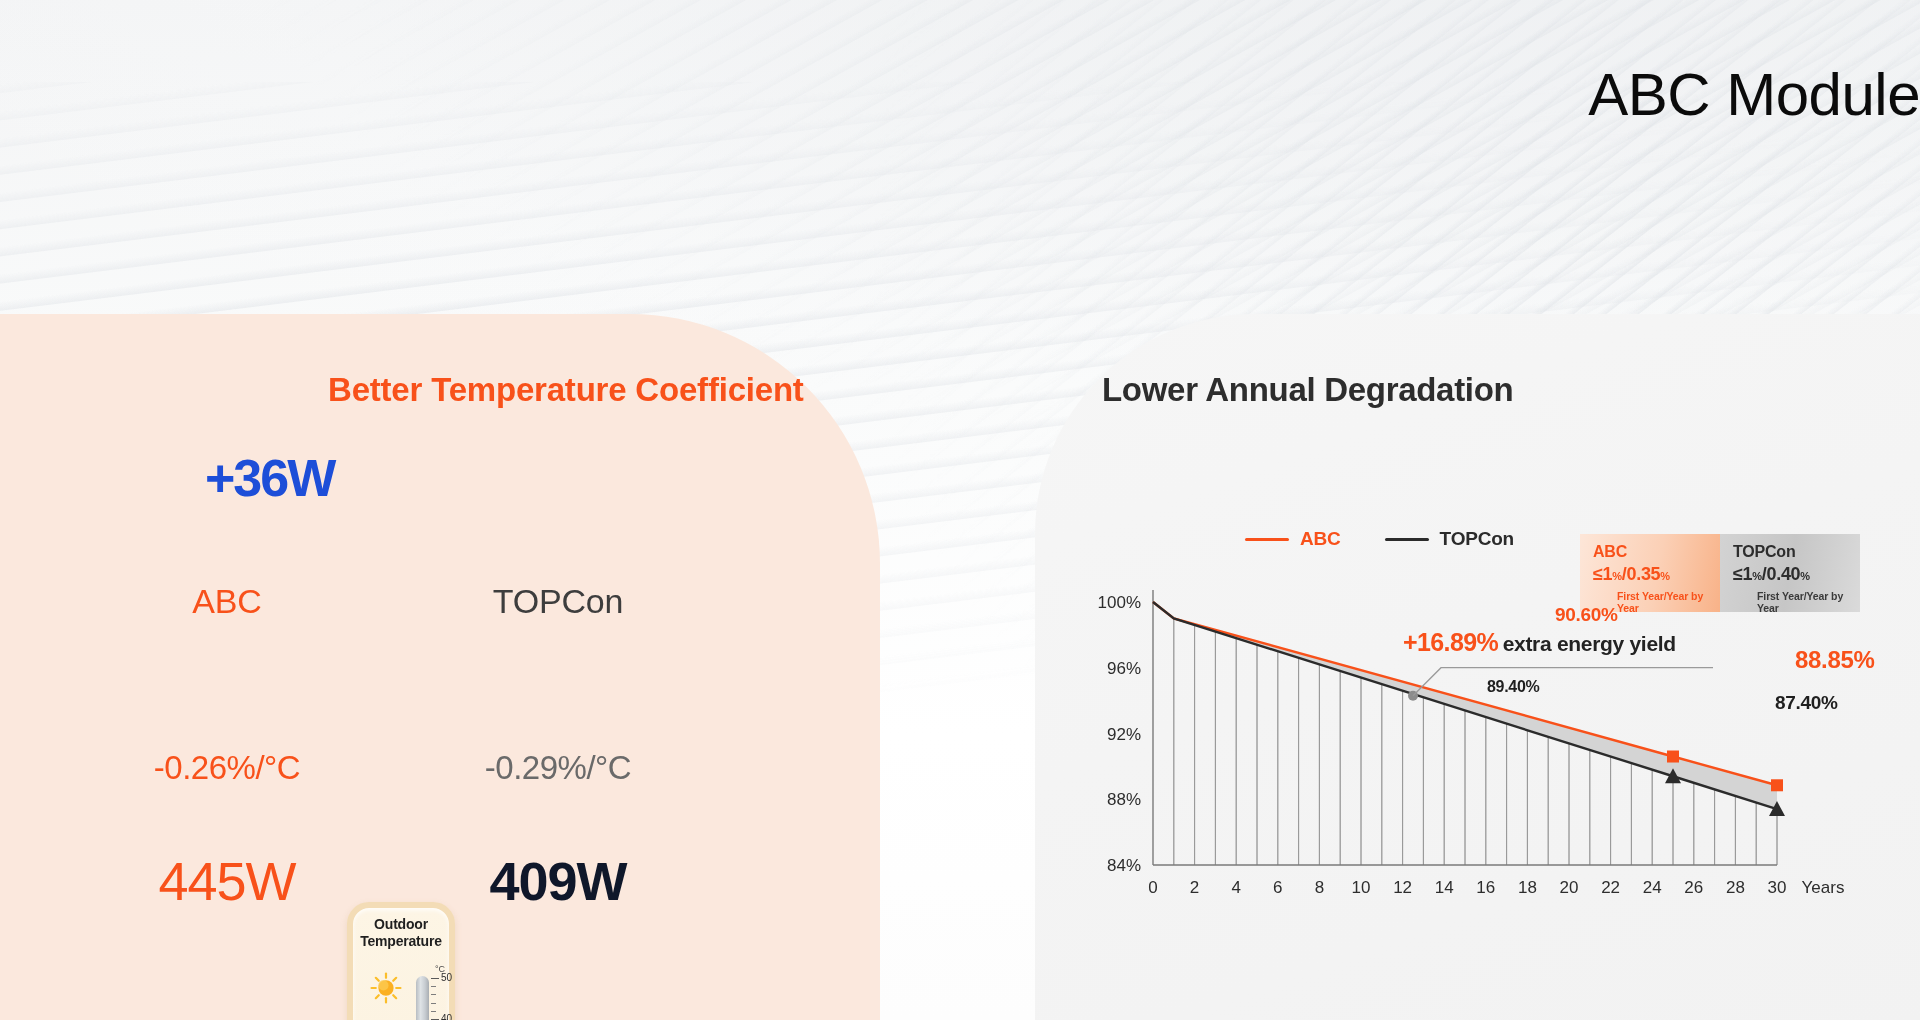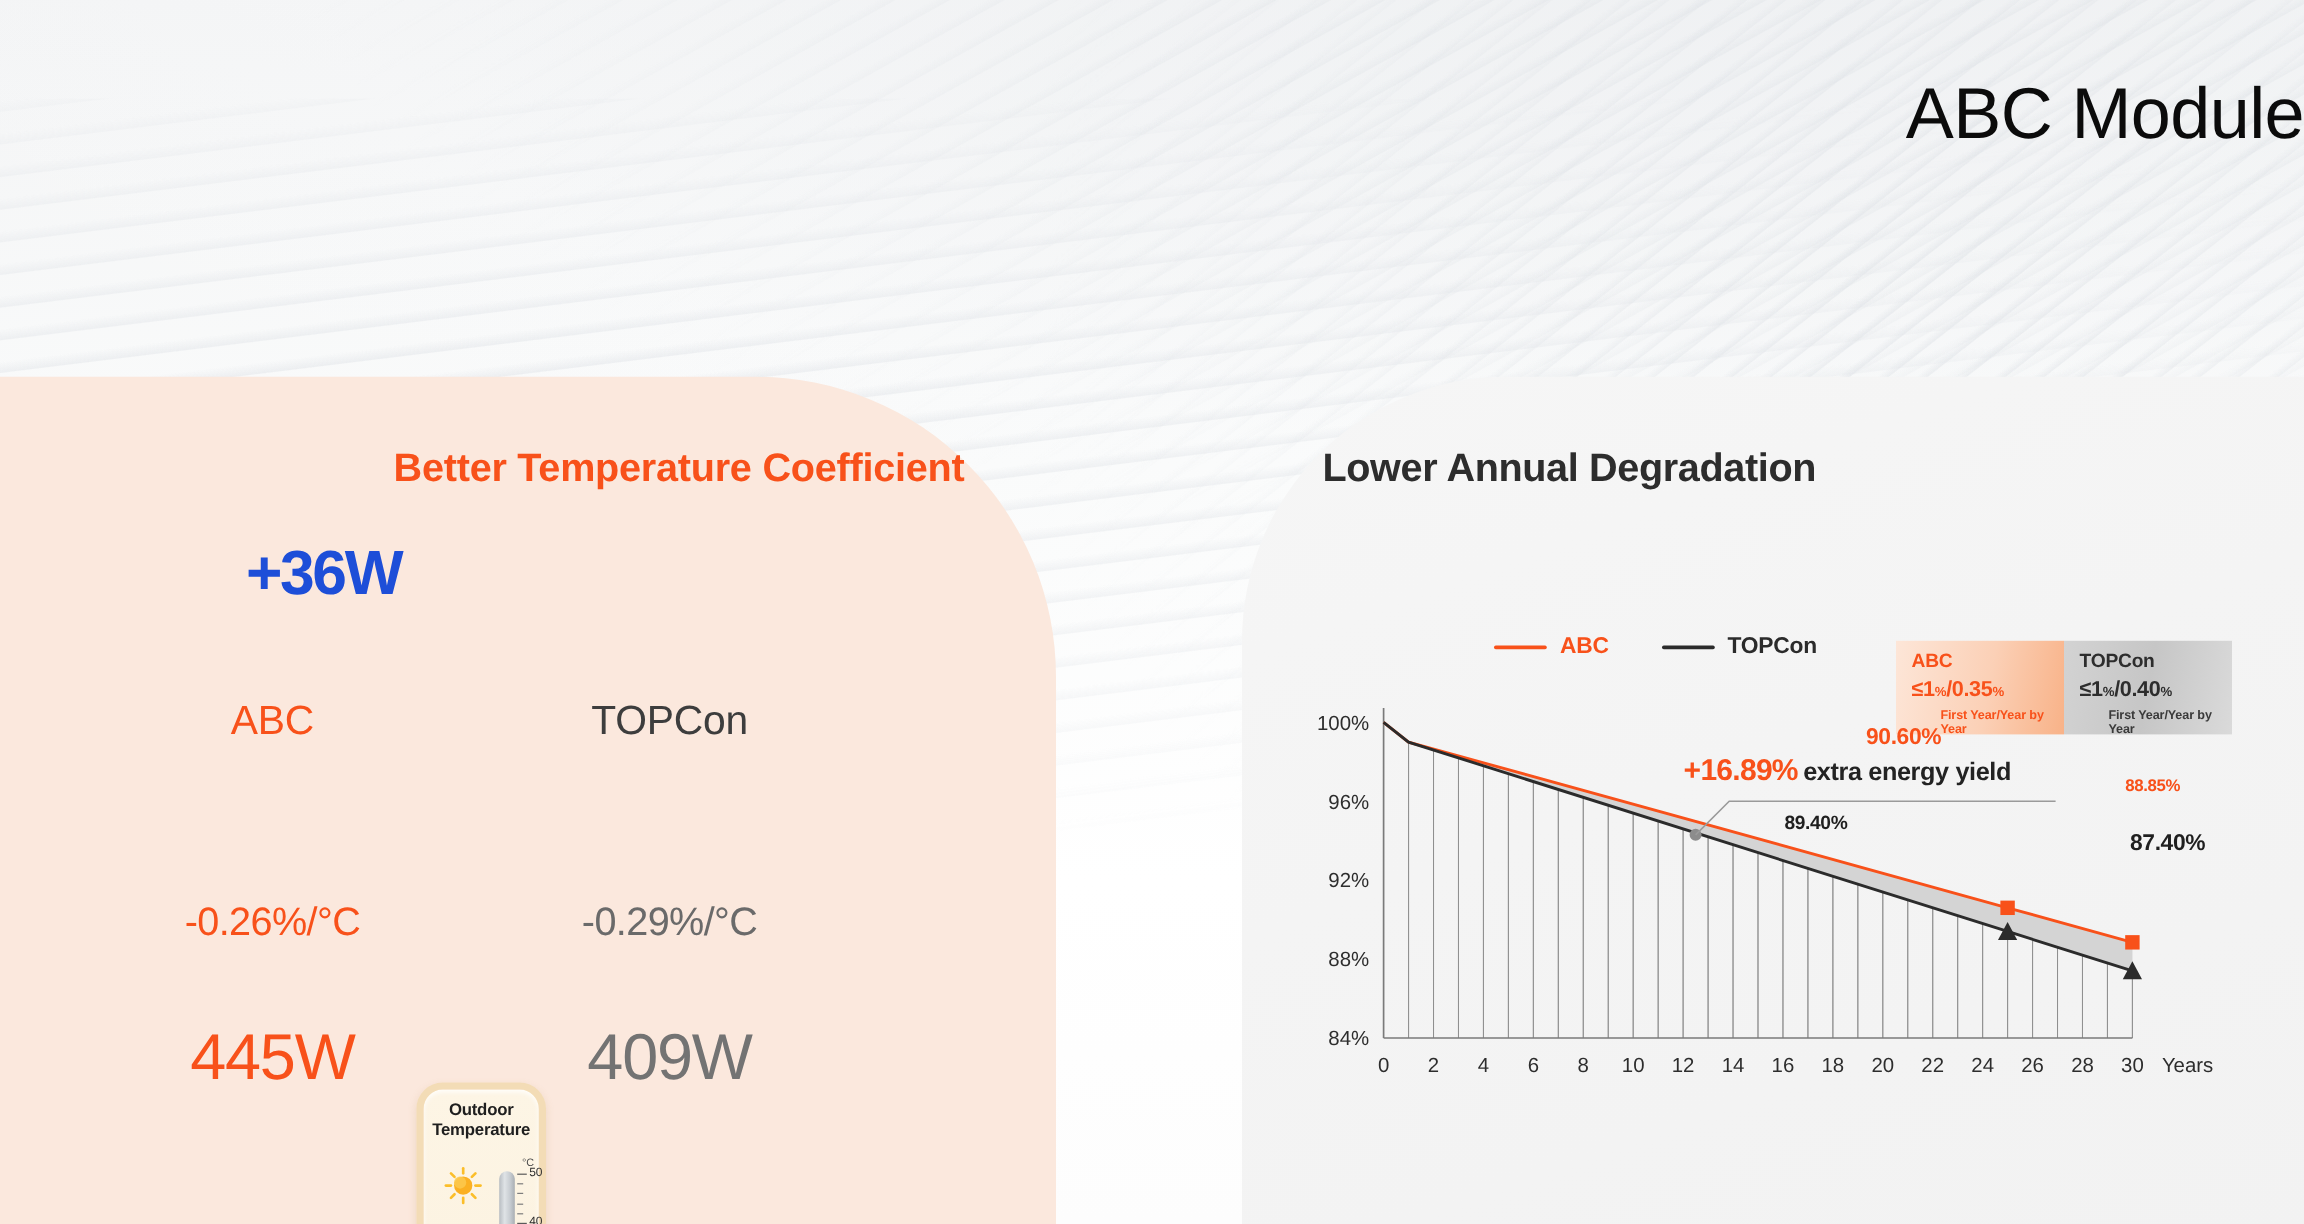--- a/index.html
+++ b/index.html
@@ -147,21 +147,21 @@
   }
   .col-abc .coef { color: #f8511a; }
   .col-top .coef { color: #6a6a6a; }
   .col .watt {
     position: absolute;
     left: 0; right: 0; top: 268px;
     font-size: 54px;
     letter-spacing: -1px;
   }
   .col-abc .watt { color: #f8511a; }
-  .col-top .watt { color: #737373; }
+  .col-top .watt { color: #0f172a; font-weight: bold; }
 
   
   .thermo {
     position: absolute;
     left: 387px; top: 588px;
     width: 108px; height: 392px;
     background: linear-gradient(180deg,#fdf5e5 0%, #fbf1de 70%, #f7e9cf 100%);
     border: 6px solid #f3dcb6;
     border-radius: 22px;
     box-sizing: border-box;
@@ -283,21 +283,21 @@
     position: absolute;
     left: 318px; top: 48px;
     white-space: nowrap;
   }
   .ann .pct { font-size: 25px; font-weight: bold; color: #f8511a; letter-spacing: -0.6px; }
   .ann .txt { font-size: 21px; font-weight: 600; color: #232323; letter-spacing: -0.3px; }
   .dlabel { position: absolute; font-weight: bold; white-space: nowrap; letter-spacing: -0.3px; }
   .dlabel.abc { color: #f8511a; }
   .dlabel.top { color: #1f1f1f; }
   .lbl-abc25 { left: 470px; top: 24px; font-size: 19px; }
-  .lbl-abc30 { left: 686px; top: 66px; font-size: 14px; }
+  .lbl-abc30 { left: 710px; top: 66px; font-size: 24px; }
   .lbl-top25 { left: 402px; top: 98px; font-size: 16px; }
   .lbl-top30 { left: 690px; top: 112px; font-size: 19px; }
 </style>
 </head>
 <body>
 
 <div id="root">
 
   <div class="texture">
     <div class="tex-a"></div>

